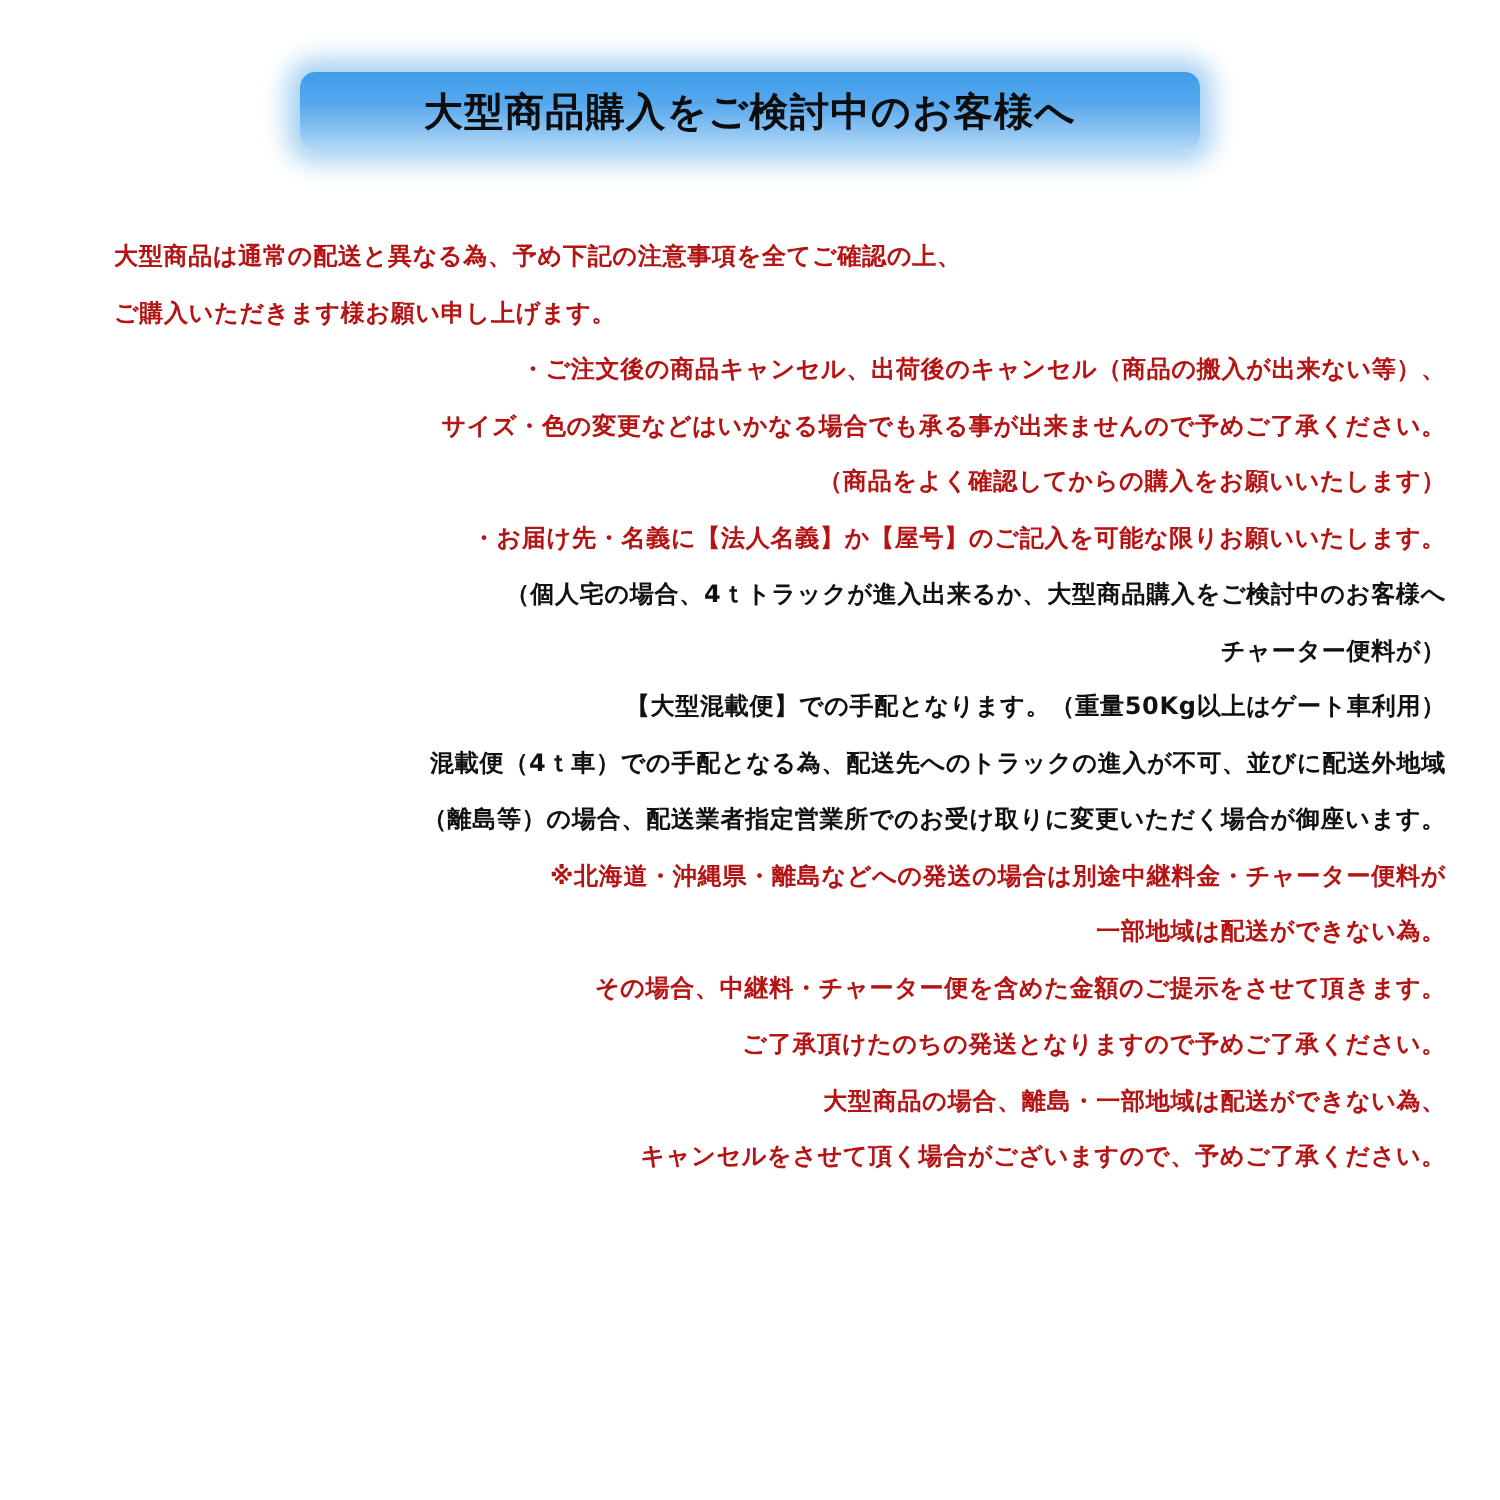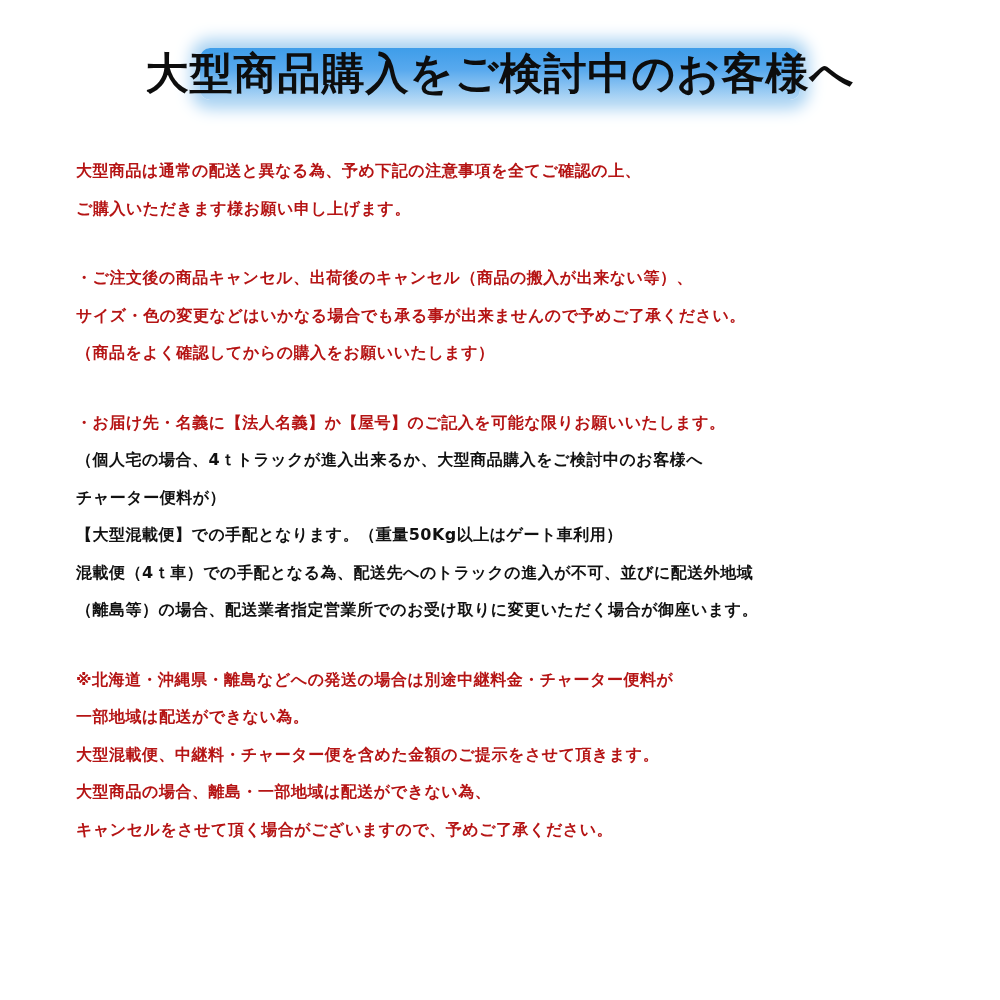--- a/index.html
+++ b/index.html
@@ -27,32 +27,32 @@
   .band{
     height:52px;
     border-radius:10px;
     background:linear-gradient(180deg,var(--band-top) 0%,var(--band-mid) 42%,var(--band-bottom) 100%);
     box-shadow:0 0 16px 9px var(--band-glow);
     display:flex;
     align-items:center;
     justify-content:center;
   }
   .band .title{
-    font-size:43px;
+    font-size:26px;
     letter-spacing:1px;
     color:#0d0d0d;
     white-space:nowrap;
   }
   .content{
     margin-top:52px;
     padding-left:76px;
     padding-right:36px;
   }
   .block + .block{
-    margin-top:32px;
+    text-align:right;
   }
   .line{
     font-size:16px;
     line-height:37.5px;
     white-space:nowrap;
     letter-spacing:0.5px;
   }
   .line[data-color="red"]{color:var(--red-text);}
   .line[data-color="black"]{color:var(--black-text);}
 </style>
@@ -83,18 +83,19 @@
     <div class="line" data-color="black">（個人宅の場合、4ｔトラックが進入出来るか、大型商品購入をご検討中のお客様へ</div>
     <div class="line" data-color="black">チャーター便料が）</div>
     <div class="line" data-color="black">【大型混載便】での手配となります。（重量50Kg以上はゲート車利用）</div>
     <div class="line" data-color="black">混載便（4ｔ車）での手配となる為、配送先へのトラックの進入が不可、並びに配送外地域</div>
     <div class="line" data-color="black">（離島等）の場合、配送業者指定営業所でのお受け取りに変更いただく場合が御座います。</div>
   </div>
 
   <div class="block">
     <div class="line" data-color="red">※北海道・沖縄県・離島などへの発送の場合は別途中継料金・チャーター便料が</div>
     <div class="line" data-color="red">一部地域は配送ができない為。</div>
-    <div class="line" data-color="red">大型混載便、中継料・チャーター便を含めた金額のご提示をさせて頂きます。</div>
+    <div class="line" data-color="red">その場合、中継料・チャーター便を含めた金額のご提示をさせて頂きます。</div>
+    <div class="line" data-color="red">ご了承頂けたのちの発送となりますので予めご了承ください。</div>
     <div class="line" data-color="red">大型商品の場合、離島・一部地域は配送ができない為、</div>
     <div class="line" data-color="red">キャンセルをさせて頂く場合がございますので、予めご了承ください。</div>
   </div>
 
 </div>
 
 </body></html>

